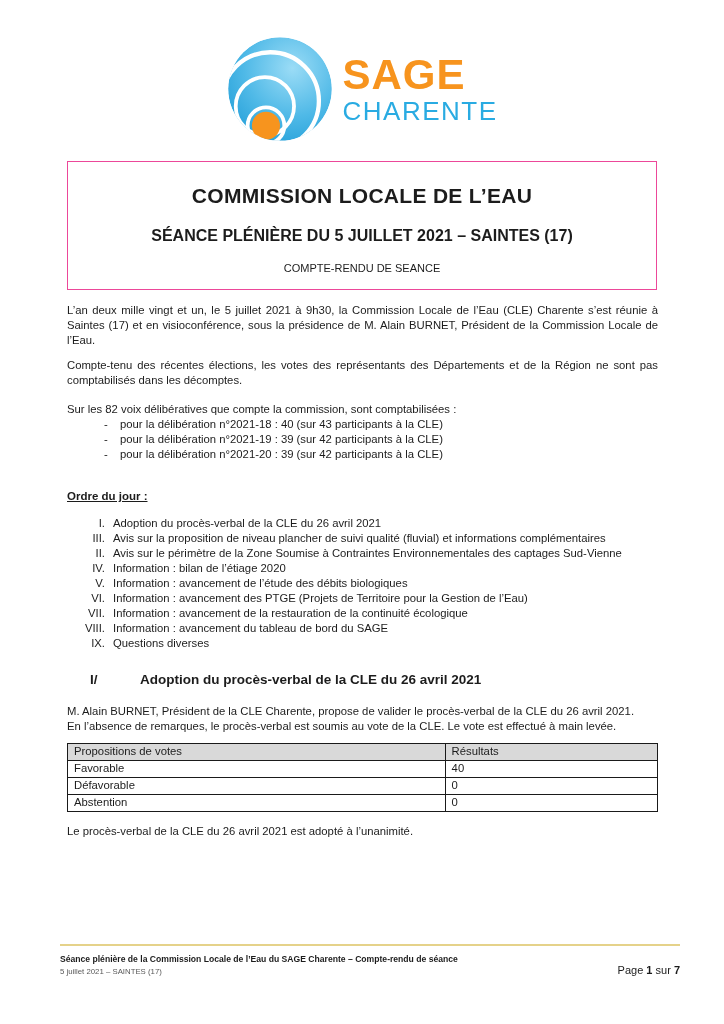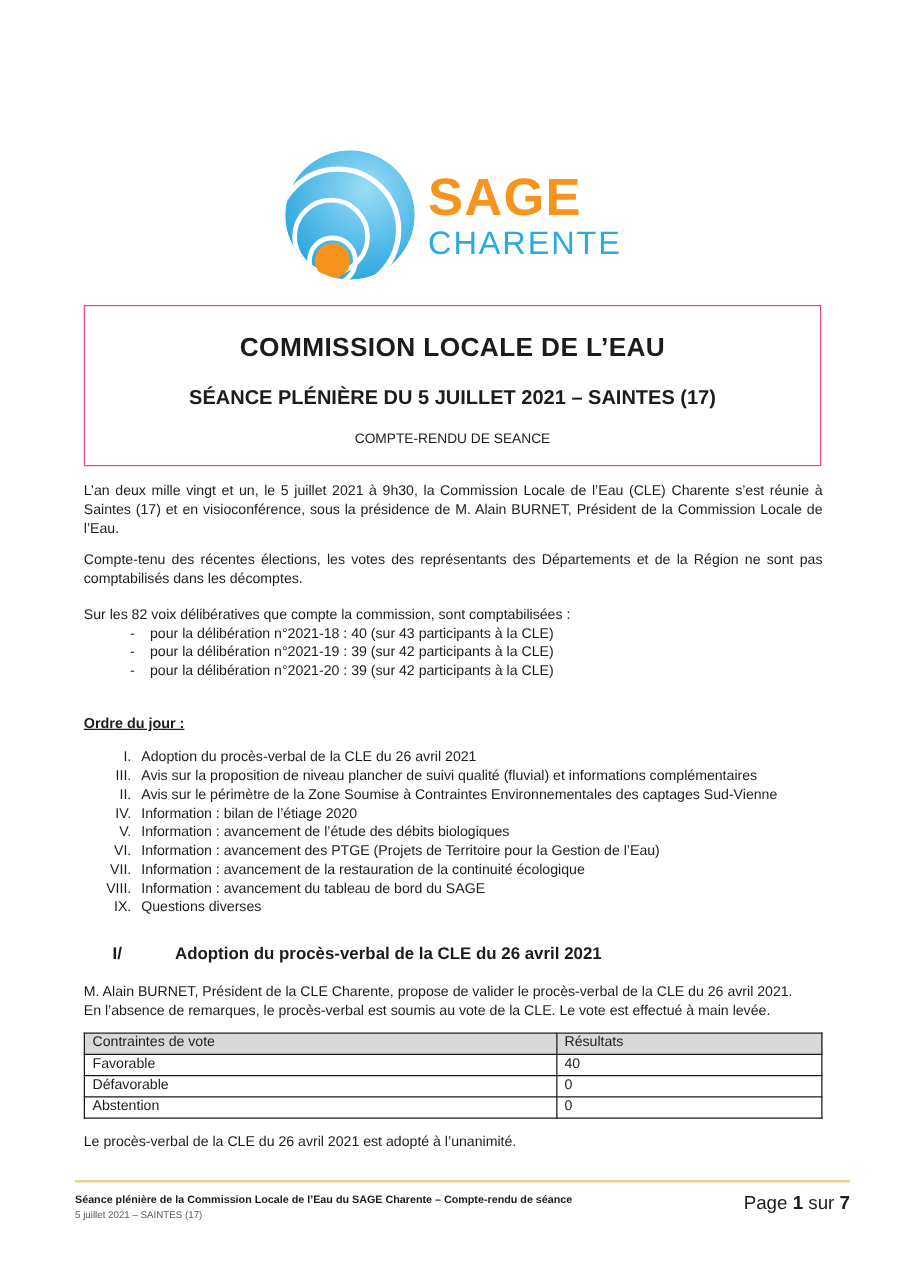--- a/index.html
+++ b/index.html
@@ -8,21 +8,21 @@
     position:relative;
     width:724px; height:1024px;
     margin:0 auto;
     background:#ffffff;
     font-family:"Liberation Sans", sans-serif;
     color:#1c1c1c;
     overflow:hidden;
   }
   
   .logo-row {
-    padding-top:118px;
+    padding-top:35px;
     display:flex;
     justify-content:center;
     align-items:center;
     gap:8px;
   }
   .logo-sphere { width:108px; height:108px; flex:0 0 auto; }
   .logo-text { display:flex; flex-direction:column; align-items:flex-start; line-height:1; }
   .logo-sage {
     font-size:42px; font-weight:bold; letter-spacing:1px;
     color:#F7941E;
@@ -98,21 +98,21 @@
     left:60px; right:44px; top:944px;
     border-top:2px solid #E5D28A;
     padding-top:8px;
     display:flex;
     justify-content:space-between;
     align-items:flex-start;
   }
   .footer-left { }
   .footer-title { font-size:8.6px; font-weight:bold; color:#1c1c1c; }
   .footer-date { font-size:7.8px; color:#595959; margin-top:3px; }
-  .page-indicator { font-size:15px; margin-top:0; color:#1c1c1c; }
+  .page-indicator { font-size:11px; margin-top:10px; color:#1c1c1c; }
   .page-indicator b { font-weight:bold; }
 </style>
 </head>
 <body>
 
 <div class="page">
 
   <div class="logo-row">
     <svg class="logo-sphere" viewBox="0 0 100 100">
       <defs>
@@ -227,21 +227,21 @@
       <span class="section-num">I/</span>
       <span>Adoption du procès-verbal de la CLE du 26 avril 2021</span>
     </div>
 
     <div class="para s1p1">M. Alain BURNET, Président de la CLE Charente, propose de valider le procès-verbal de la CLE du 26 avril 2021.</div>
     <div class="para">En l’absence de remarques, le procès-verbal est soumis au vote de la CLE. Le vote est effectué à main levée.</div>
 
     <table class="vote-table">
       <thead>
         <tr>
-          <th class="col-prop">Contraintes de vote</th>
+          <th class="col-prop">Propositions de votes</th>
           <th class="col-res">Résultats</th>
         </tr>
       </thead>
       <tbody>
 
           <tr>
             <td>Favorable</td>
             <td>40</td>
           </tr>
 

